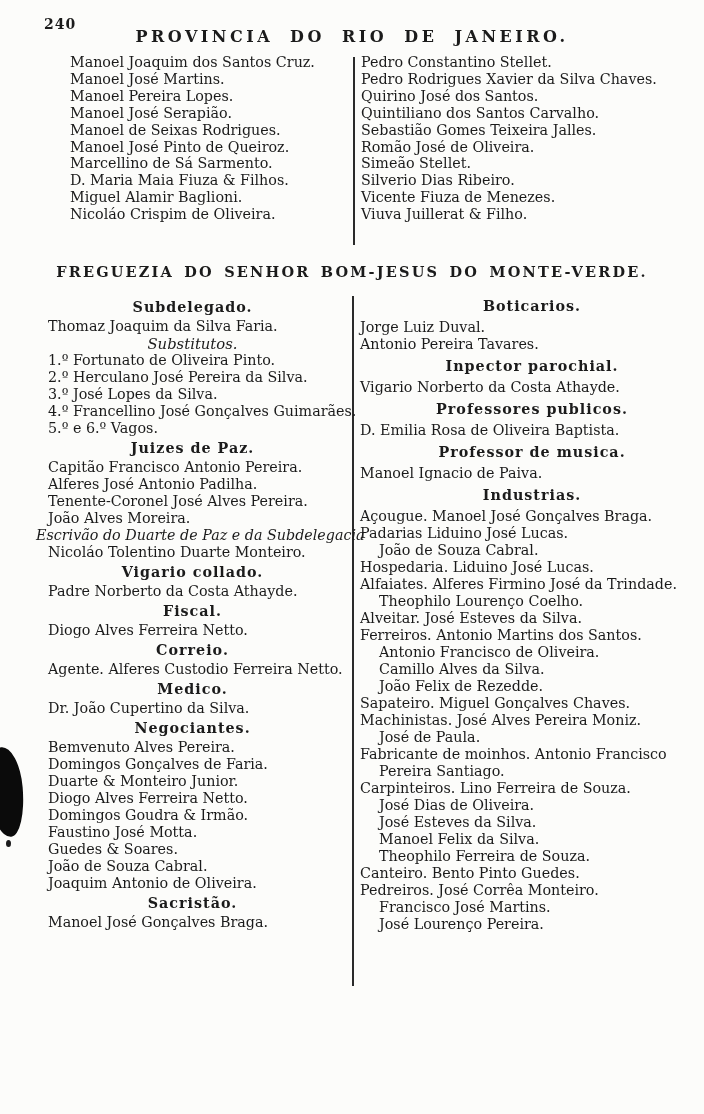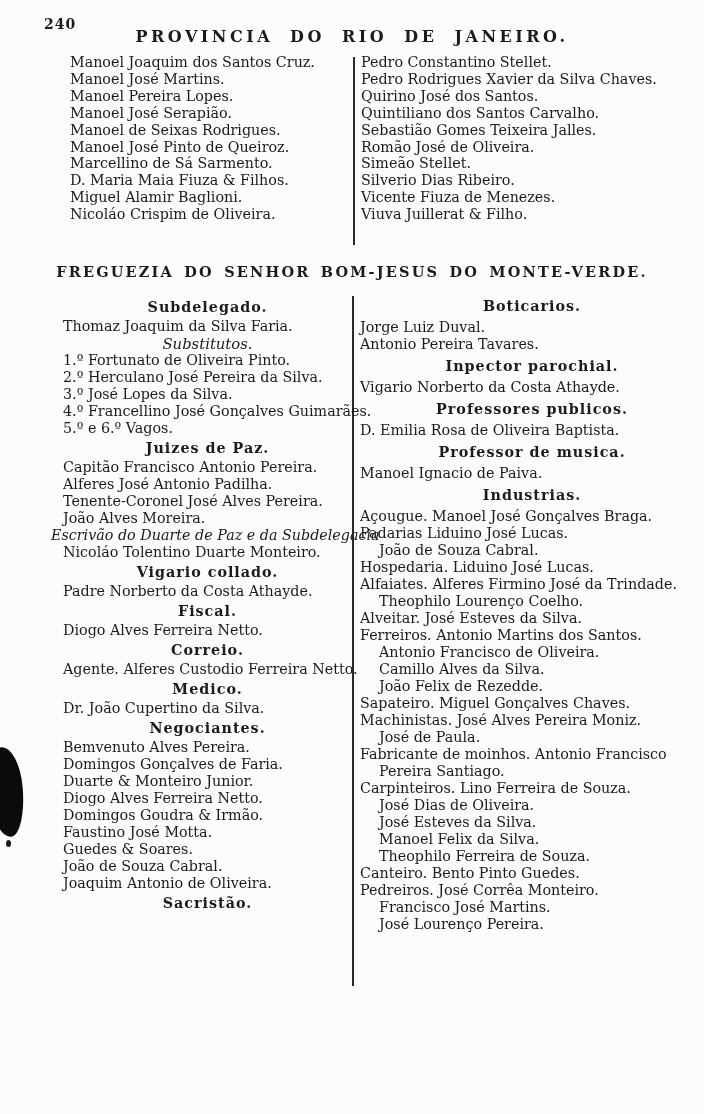--- a/index.html
+++ b/index.html
@@ -36,21 +36,21 @@
     position: absolute; left: 352px; top: 296px;
     width: 1.5px; height: 690px; background: #2a2a2a;
   }
 
   .freguezia-title {
     position: absolute; left: 40px; right: 40px; top: 263px;
     text-align: center; font-weight: bold;
     font-size: 14.5px; letter-spacing: 2.2px; word-spacing: 3px;
   }
 
-  .col-left  { position: absolute; left: 36px;  top: 296px; width: 313px; margin-left: 15px; }
+  .col-left  { position: absolute; left: 36px;  top: 296px; width: 313px; }
   .col-right { position: absolute; left: 360px; top: 293px; width: 344px; }
 
   .blk-heading {
     text-align: center; font-weight: bold;
     font-size: 14.3px; line-height: 17px;
     letter-spacing: 1px; margin: 3px 0 2px;
   }
   .col-right .blk-heading { margin: 5px 12px 4px; }
   .blk-heading_italic {
     text-align: center; font-style: italic;
@@ -152,20 +152,21 @@
       <div class="blk-name">Bemvenuto Alves Pereira.</div>
       <div class="blk-name">Domingos Gonçalves de Faria.</div>
       <div class="blk-name">Duarte &amp; Monteiro Junior.</div>
       <div class="blk-name">Diogo Alves Ferreira Netto.</div>
       <div class="blk-name">Domingos Goudra &amp; Irmão.</div>
       <div class="blk-name">Faustino José Motta.</div>
       <div class="blk-name">Guedes &amp; Soares.</div>
       <div class="blk-name">João de Souza Cabral.</div>
       <div class="blk-name">Joaquim Antonio de Oliveira.</div>
       <div class="blk-heading">Sacristão.</div>
+      <div class="blk-name">Manoel José Gonçalves Braga.</div>
     </div>
 
   <div class="col-right">
       <div class="blk-heading">Boticarios.</div>
       <div class="blk-name">Jorge Luiz Duval.</div>
       <div class="blk-name">Antonio Pereira Tavares.</div>
       <div class="blk-heading">Inpector parochial.</div>
       <div class="blk-name">Vigario Norberto da Costa Athayde.</div>
       <div class="blk-heading">Professores publicos.</div>
       <div class="blk-name">D. Emilia Rosa de Oliveira Baptista.</div>

